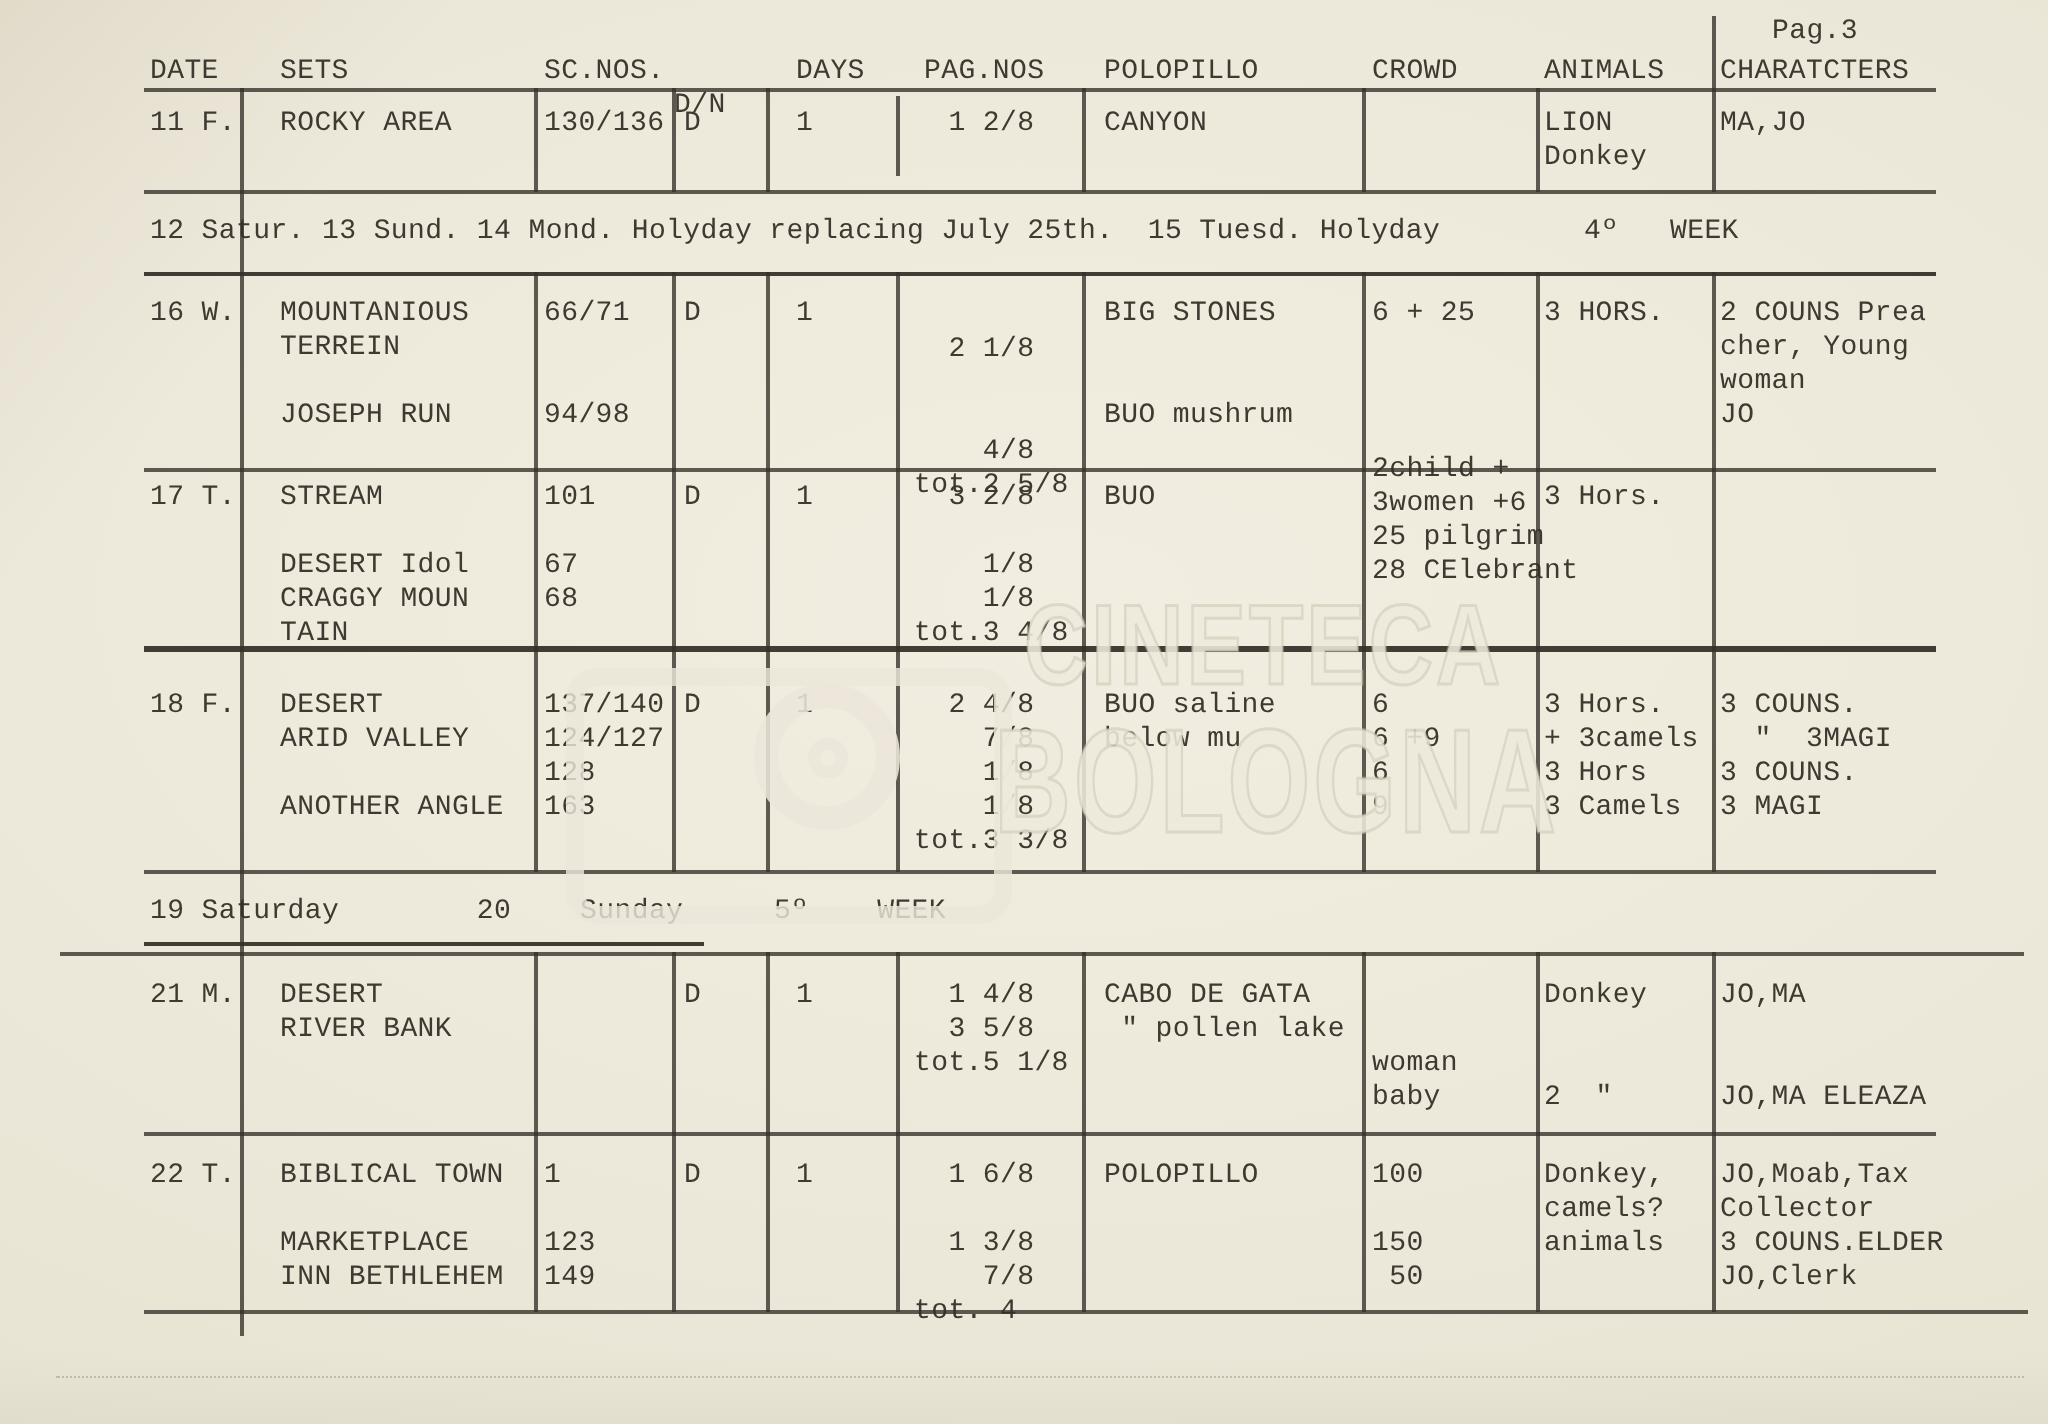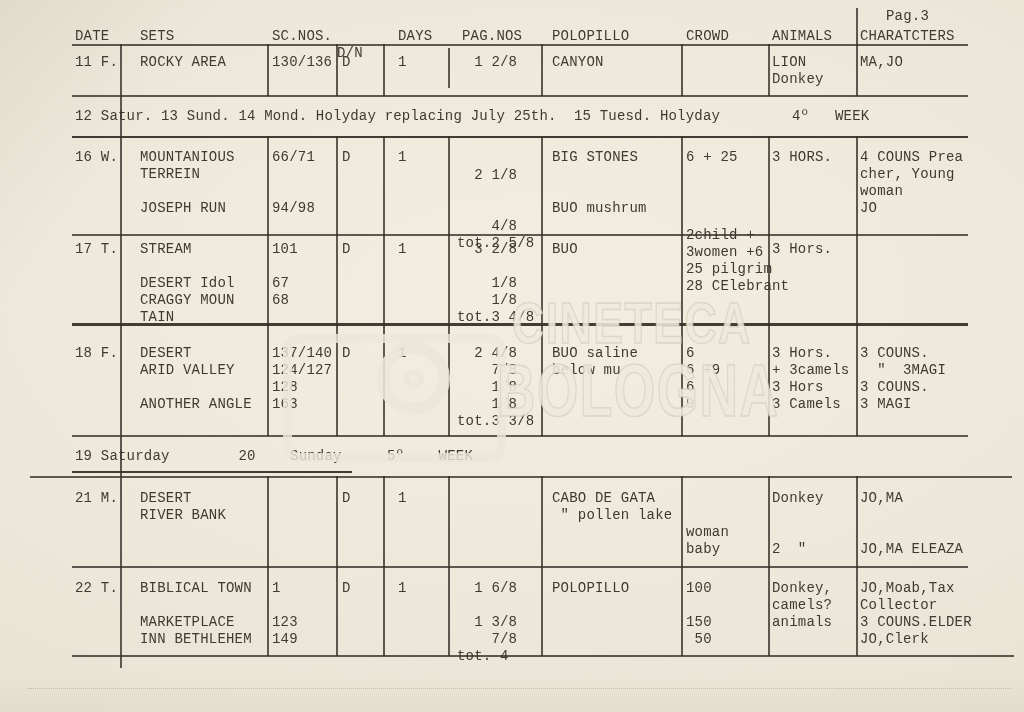--- a/index.html
+++ b/index.html
@@ -82,21 +82,21 @@
 
 
     4/8
 tot.2 5/8</div>
   <div class="cell" style="left:552px;top:149px">BIG STONES
 
 
 BUO mushrum</div>
   <div class="cell" style="left:686px;top:149px">6 + 25</div>
   <div class="cell" style="left:772px;top:149px">3 HORS.</div>
-  <div class="cell" style="left:860px;top:149px">4 COUNS Prea
+  <div class="cell" style="left:860px;top:149px">2 COUNS Prea
 cher, Young
 woman
 JO</div>
 
   <div class="cell" style="left:75px;top:241px">17 T.</div>
   <div class="cell" style="left:140px;top:241px">STREAM
 
 DESERT Idol
 CRAGGY MOUN
 TAIN</div>
@@ -150,20 +150,23 @@
 3 MAGI</div>
 
   <div class="cell" style="left:75px;top:448px">19 Saturday        20    Sunday</div>
   <div class="cell" style="left:387px;top:448px">5º    WEEK</div>
 
   <div class="cell" style="left:75px;top:490px">21 M.</div>
   <div class="cell" style="left:140px;top:490px">DESERT
 RIVER BANK</div>
   <div class="cell" style="left:342px;top:490px">D</div>
   <div class="cell" style="left:398px;top:490px">1</div>
+  <div class="cell" style="left:457px;top:490px">  1 4/8
+  3 5/8
+tot.5 1/8</div>
   <div class="cell" style="left:552px;top:490px">CABO DE GATA
  " pollen lake</div>
   <div class="cell" style="left:686px;top:490px">
 
 woman
 baby</div>
   <div class="cell" style="left:772px;top:490px">Donkey
 
 
 2  "</div>

